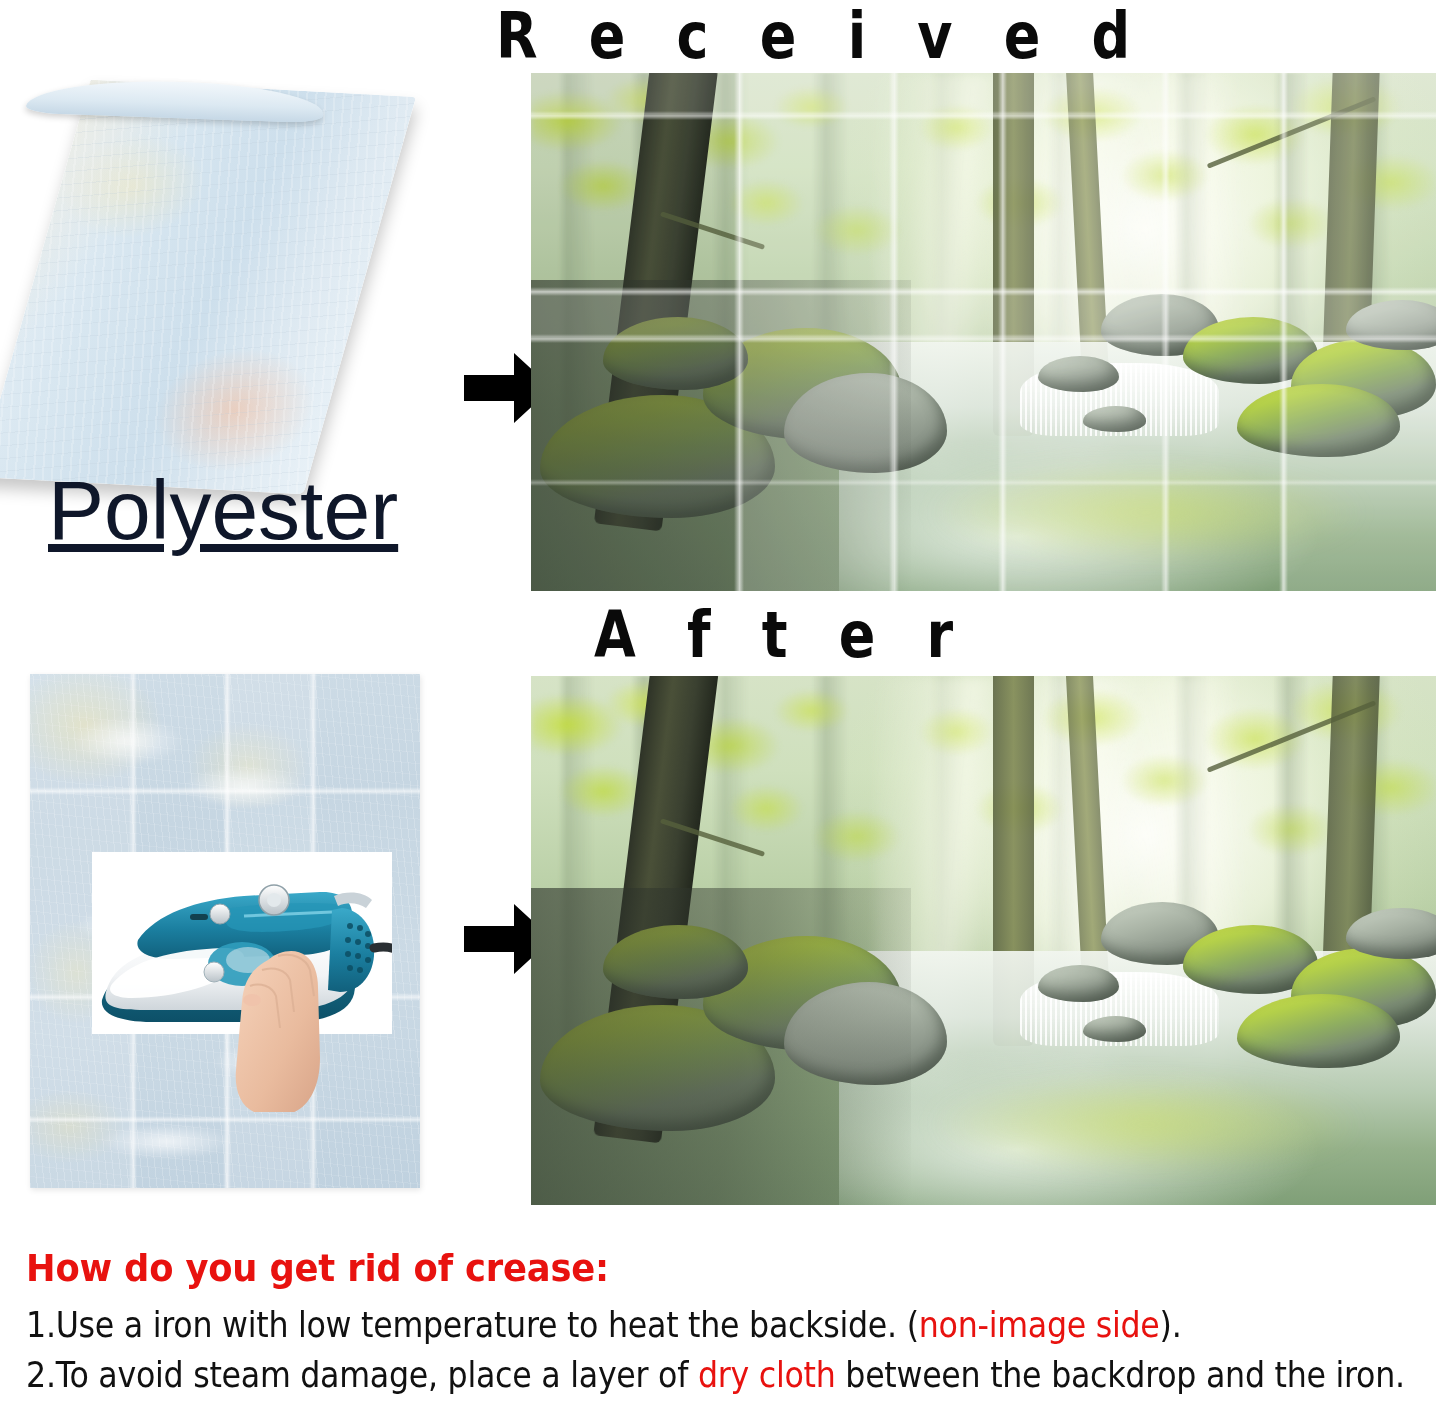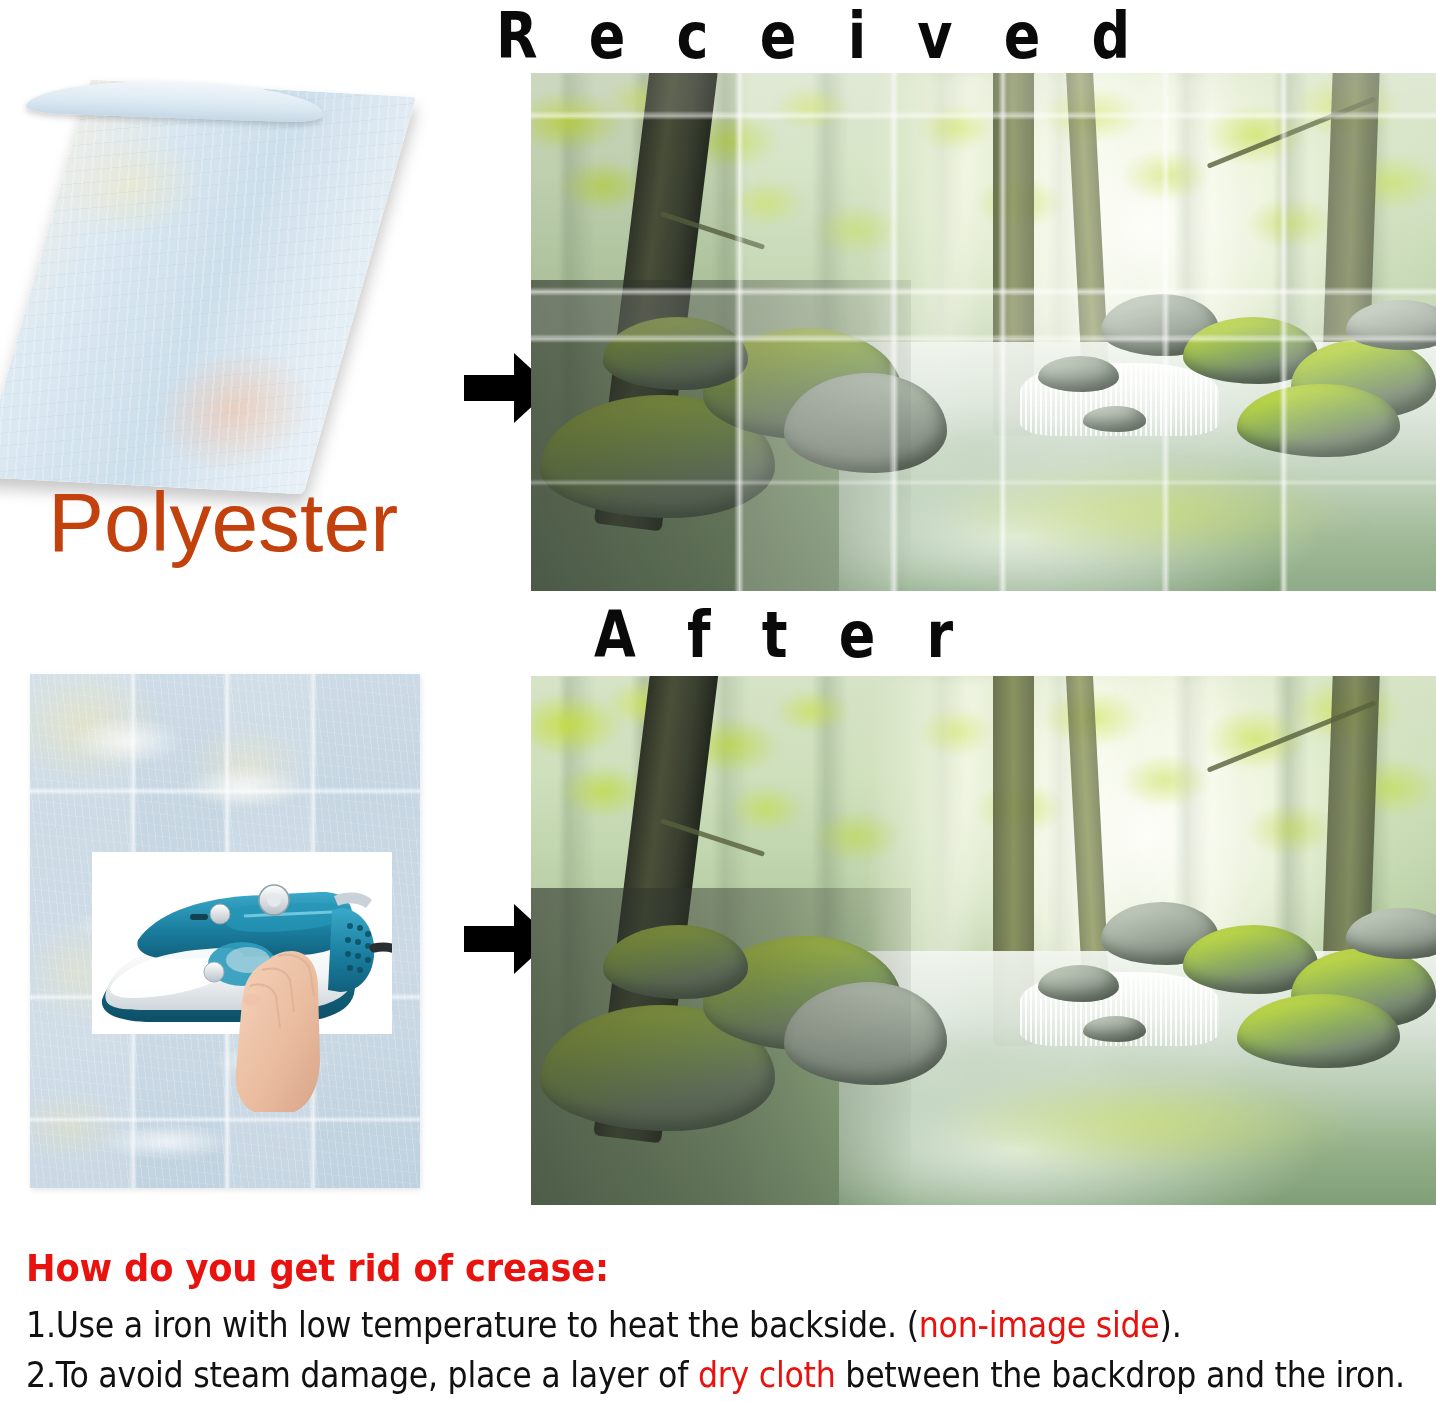--- a/index.html
+++ b/index.html
@@ -204,27 +204,28 @@
     width: 300px; height: 36px;
     background: linear-gradient(180deg, #f2f7fb 0%, #dce9f2 60%, #c6d8e6 100%);
     transform: skewX(-16deg) rotate(2deg);
     border-radius: 50% 50% 12% 12% / 80% 80% 20% 20%;
     box-shadow: 0 3px 6px rgba(0,0,0,0.18);
   }
 
   
   #polyester-label {
     position: absolute;
-    left: 48px; top: 480px;
+    left: 48px; top: 468px;
     font-family: "Liberation Sans", sans-serif;
     font-weight: 400;
     font-size: 84px;
     line-height: 1;
-    color: #c2410c;
+    color: #0f172a;
     white-space: nowrap;
+    text-decoration: underline;
   }
 
   
   #backside-panel {
     position: absolute;
     left: 30px; top: 674px;
     width: 390px; height: 514px;
     overflow: hidden;
     background:
       radial-gradient(ellipse 28% 16% at 14% 10%, rgba(236,226,170,0.55), rgba(236,226,170,0) 72%),

